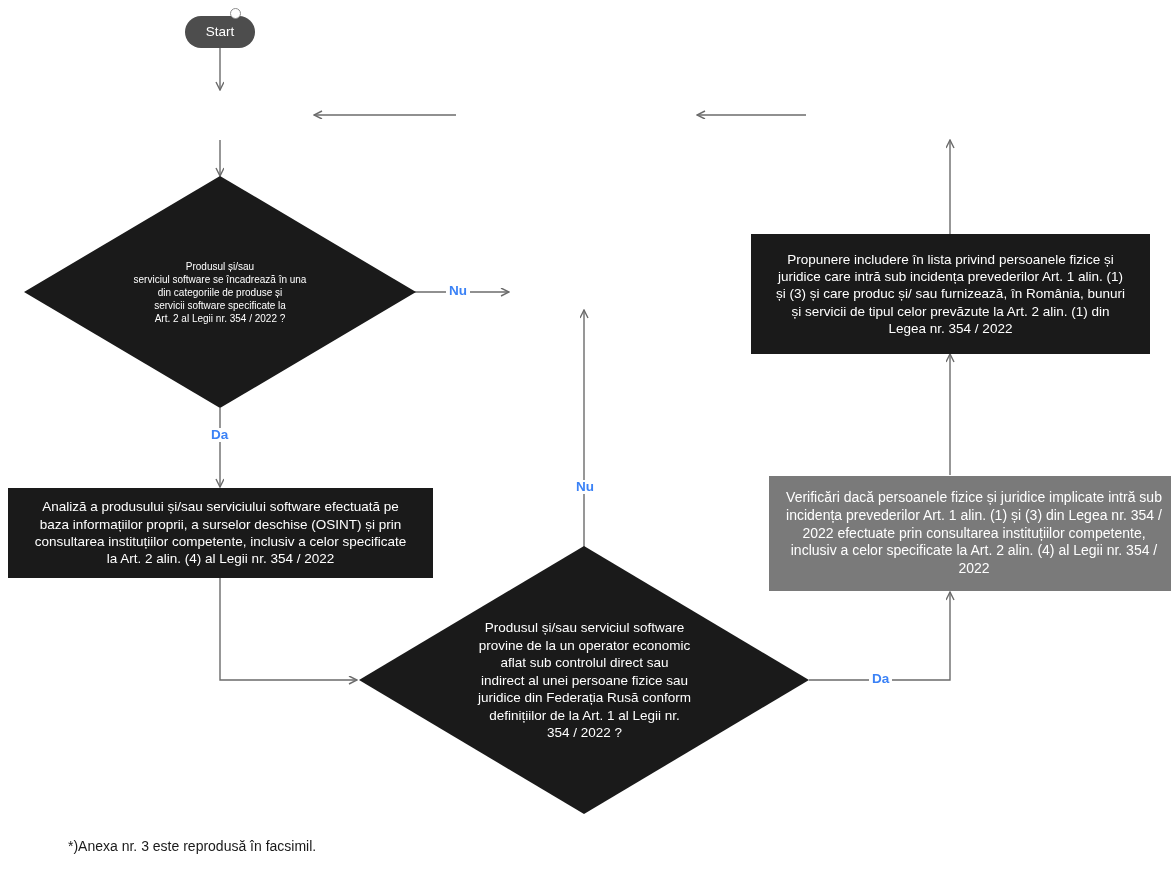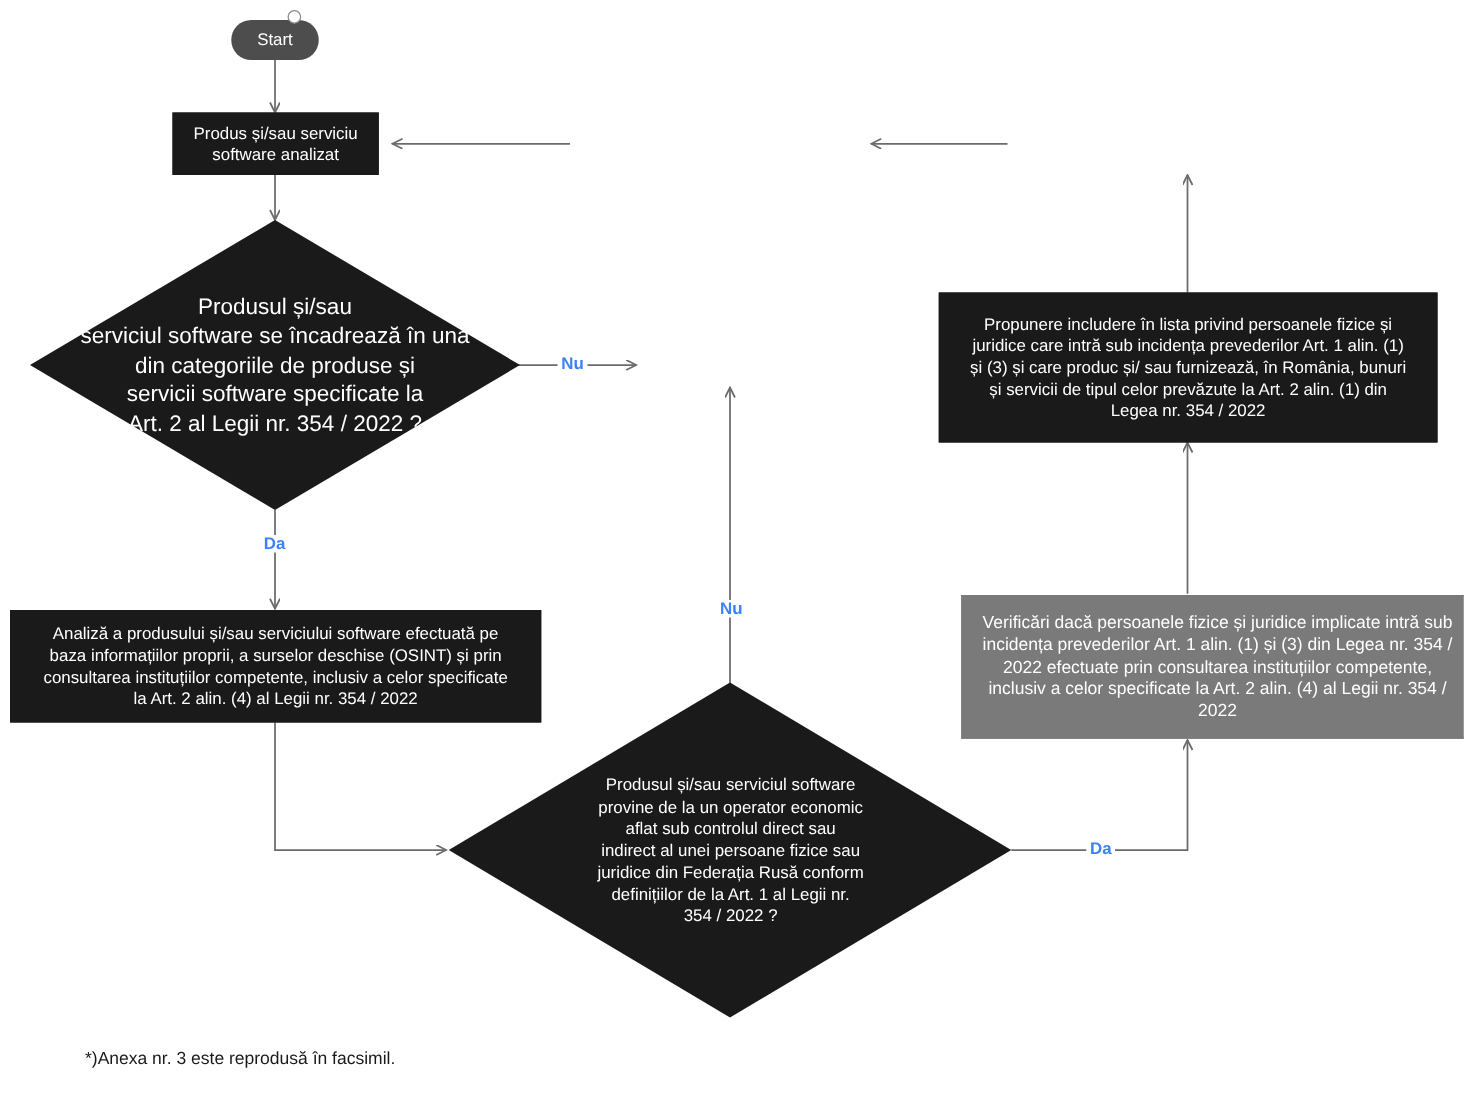--- a/index.html
+++ b/index.html
@@ -124,28 +124,24 @@
       <polygon points="220,176 416,292 220,408 24,292" fill="#1a1a1a"></polygon>
       <polygon points="584,546 809,680 584,814 359,680" fill="#1a1a1a"></polygon>
     </g>
   </svg>
 
   <div class="node pill" style="left:185px; top:16px; width:70px; height:32px; font-size:13.5px;">
     <span>Start</span>
   </div>
   <div class="startdot" style="left:230px; top:8px;"></div>
 
-  <div class="node box-dark" style="left:138px; top:90px; width:165px; height:50px; font-size:13.5px;">
-    <span>Produs și/sau serviciu
-software analizat</span>
-  </div>
 
 
 
-  <div class="diamond-text" style="left:60px; top:240px; width:320px; height:105px; font-size:18px;">
+  <div class="diamond-text" style="left:60px; top:240px; width:320px; height:105px; font-size:10px;">
     <span>Produsul și/sau
 serviciul software se încadrează în una
 din categoriile de produse și
 servicii software specificate la
 Art. 2 al Legii nr. 354 / 2022 ?</span>
   </div>
 
 
   <div class="node box-dark" style="left:751px; top:234px; width:399px; height:120px; font-size:13.5px;">
     <span>Propunere includere în lista privind persoanele fizice și

